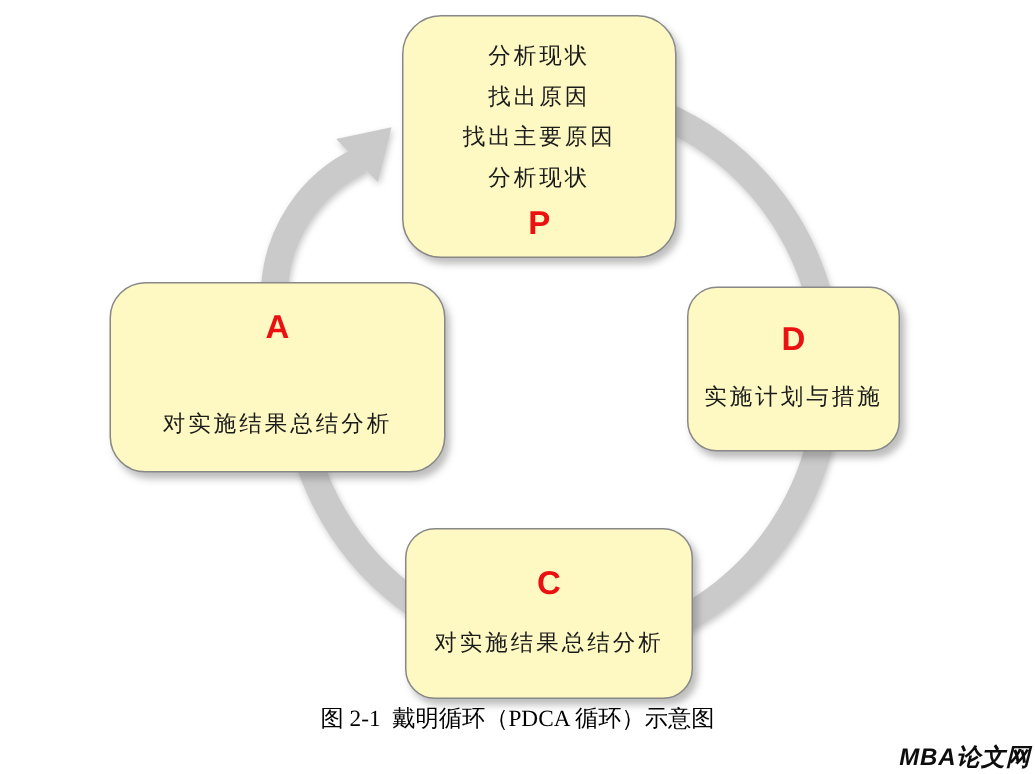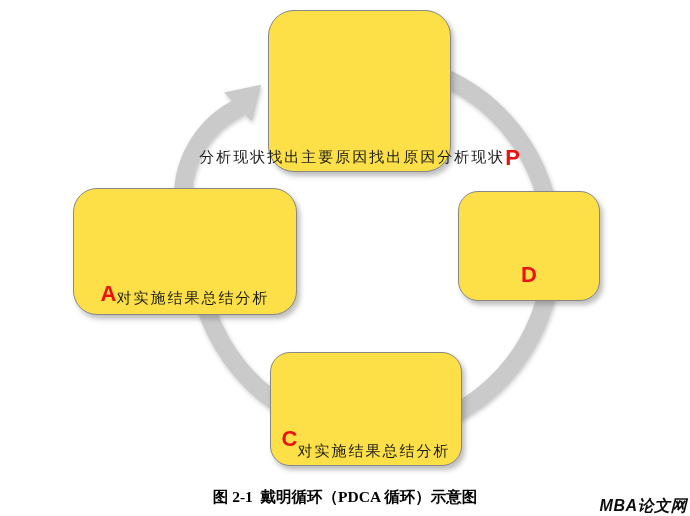--- a/index.html
+++ b/index.html
@@ -3,46 +3,46 @@
 <meta charset="utf-8">
 <style>
   html,body{margin:0;padding:0;background:#ffffff;}
   .stage{
     position:relative;width:690px;height:516px;background:#ffffff;overflow:hidden;
     font-family:"Liberation Serif","DejaVu Serif",serif;
   }
   .ring-svg{position:absolute;left:0;top:0;z-index:1;}
   .ring-shadow{filter:drop-shadow(1.5px 2.5px 2px rgba(0,0,0,0.22));}
   .node{
-    position:absolute;z-index:2;background:#fde047;
+    position:absolute;z-index:2;background:#fef9c3;
     border:1px solid #888888;
     box-shadow:3px 4px 5px rgba(110,110,110,0.45);
-    display:flex;align-items:flex-end;justify-content:center;
+    display:flex;flex-direction:column;align-items:center;justify-content:center;
   }
   .node-line{
     font-size:15px;line-height:28px;letter-spacing:2px;color:#1b1b1b;
     white-space:nowrap;text-align:center;
   }
   .node-letter{
     font-family:"Liberation Sans","DejaVu Sans",sans-serif;
     font-weight:700;font-size:22px;line-height:26px;color:#ec1111;
   }
   .node-plan{left:268px;top:10px;width:181px;height:156px;border-radius:26px;padding-top:4px;}
   .node-plan .node-line{line-height:27px;}
   .node-plan .node-letter{margin-top:3px;}
   .node-do{left:458px;top:191px;width:140px;height:108px;border-radius:20px;}
   .node-do .node-letter{margin-bottom:12px;}
   .node-act{left:73px;top:188px;width:222px;height:125px;border-radius:24px;}
   .node-act .node-letter{margin-bottom:7px;}
   .node-act .node-line{line-height:31px;margin-top:30px;}
   .node-check{left:270px;top:352px;width:190px;height:112px;border-radius:20px;}
   .node-check .node-letter{margin-bottom:13px;}
   .caption{
-    position:absolute;left:0;top:487px;width:690px;z-index:3;
-    text-align:center;font-size:15.5px;color:#000000;white-space:pre;font-weight:bold;
+    position:absolute;left:0;top:469px;width:690px;z-index:3;
+    text-align:center;font-size:15.5px;color:#000000;white-space:pre;
   }
   .watermark{
     position:absolute;right:3px;bottom:1px;z-index:4;text-align:right;
     font-family:"Liberation Sans","DejaVu Sans",sans-serif;font-style:italic;font-weight:700;margin-left:24px;
   }
   .wm-name{font-size:16px;line-height:18px;color:#0d0d0d;letter-spacing:0.5px;}
   .wm-url{
     font-size:12.5px;line-height:15px;
     background:linear-gradient(90deg,#ff3fa5 0%,#9b51d8 55%,#1fc3e6 100%);
     -webkit-background-clip:text;background-clip:text;
@@ -60,28 +60,29 @@
       <path d="M 372 63 A 178 185 0 1 1 204 195" fill="none" stroke="#cacaca" stroke-width="18" stroke-linecap="butt"></path>
 
       <path d="M 183 193 A 100 100 0 0 1 240 107" fill="none" stroke="#cacaca" stroke-width="18" stroke-linecap="butt"></path>
 
       <polygon points="0,-20 32,0 0,20" transform="translate(238,107) rotate(-44)" fill="#cacaca"></polygon>
     </g>
   </svg>
 
   <div class="node node-plan">
     <div class="node-line">分析现状</div>
+    <div class="node-line">找出原因</div>
     <div class="node-line">找出主要原因</div>
-    <div class="node-line">找出原因</div>
     <div class="node-line">分析现状</div>
     <div class="node-letter">P</div>
   </div>
 
   <div class="node node-do">
     <div class="node-letter">D</div>
+    <div class="node-line">实施计划与措施</div>
   </div>
 
   <div class="node node-act">
     <div class="node-letter">A</div>
     <div class="node-line">对实施结果总结分析</div>
   </div>
 
   <div class="node node-check">
     <div class="node-letter">C</div>
     <div class="node-line">对实施结果总结分析</div>

